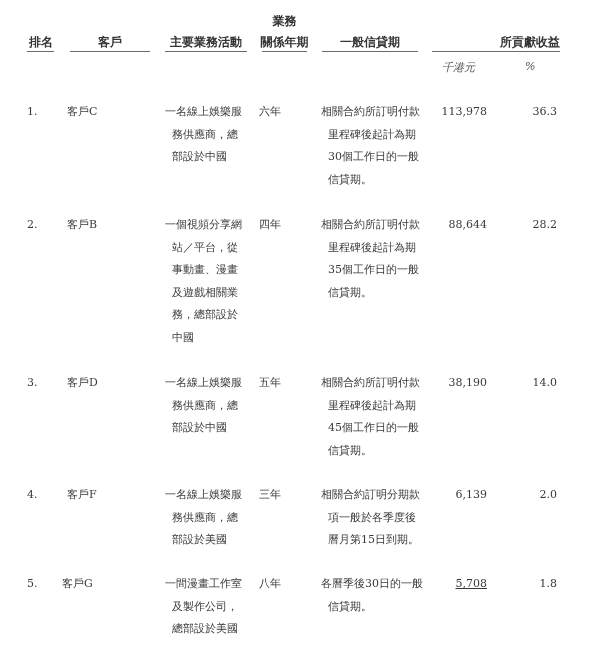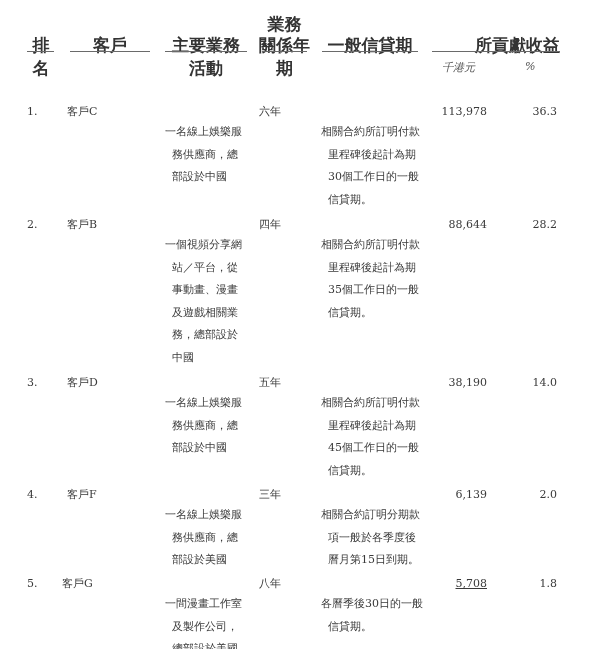--- a/index.html
+++ b/index.html
@@ -1,23 +1,23 @@
 <!DOCTYPE html>
 <html><head>
 <meta charset="utf-8">
 <style>
   html, body { margin: 0; padding: 0; background: #ffffff; }
   body { width: 600px; height: 649px; position: relative; overflow: hidden;
          font-family: "DejaVu Serif", "Liberation Serif", serif; color: #3a3a3a; }
   .hdr { position: absolute; font-family: "DejaVu Sans", "Liberation Sans", sans-serif;
-         font-size: 17px; font-weight: bold; color: #333; text-align: center; }
+         font-size: 12px; font-weight: bold; color: #333; text-align: center; }
   .uline { position: absolute; height: 1px; background: #6a6a6a; top: 51px; }
   .sub { position: absolute; top: 60px; font-size: 11px; font-style: italic; color: #555; }
   .cell { position: absolute; font-size: 11px; line-height: 22.5px; color: #3a3a3a; }
-  .wrap { white-space: pre-line; margin-top: 20px; }
+  .wrap { white-space: pre-line; }
   .indent { padding-left: 7px; text-indent: -7px; }
   .num { text-align: right; }
 </style>
 </head>
 <body>
 
 <div class="hdr" style="left:25px; top:34px; width:32px;">排名</div>
 <div class="uline" style="left:27px; width:27px;"></div>
 
 <div class="hdr" style="left:70px; top:34px; width:80px;">客戶</div>

